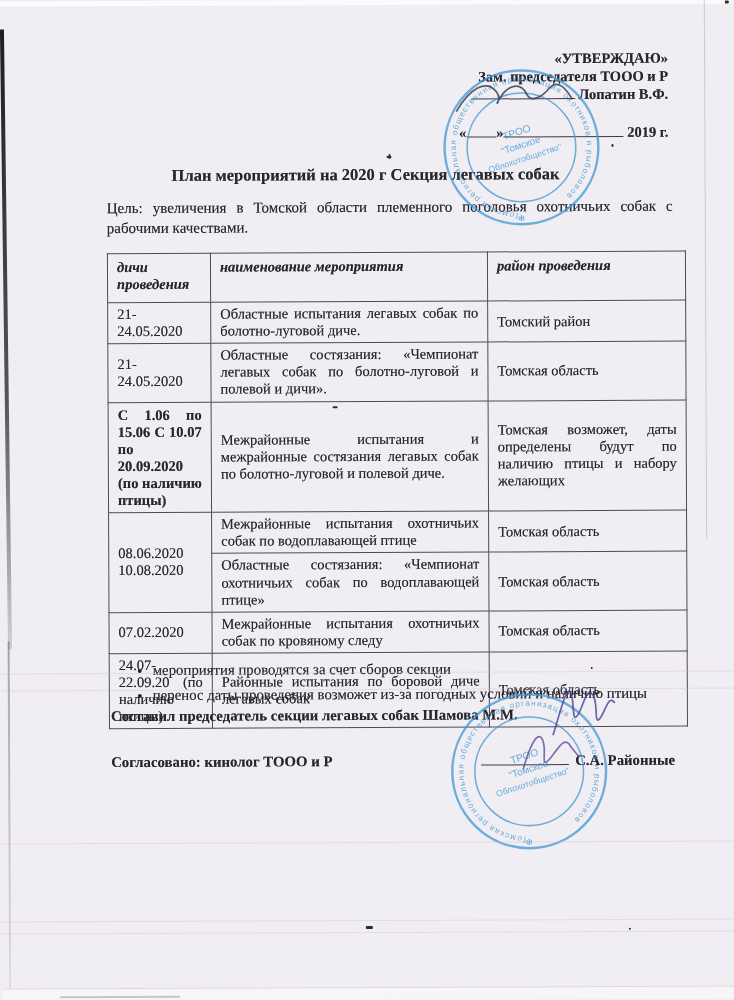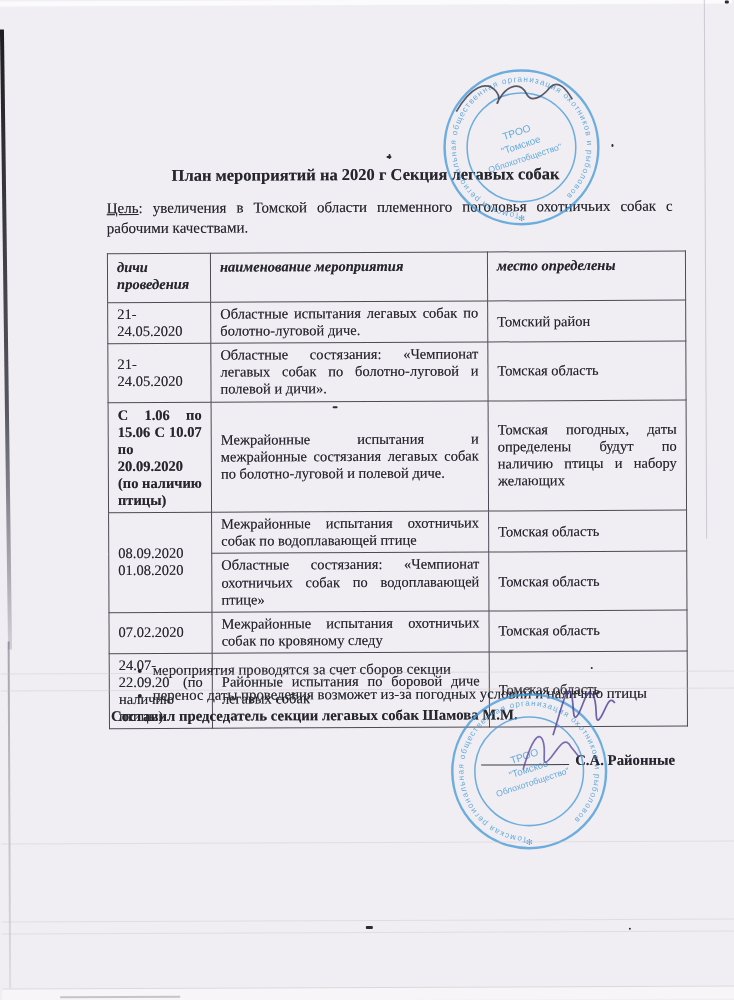--- a/index.html
+++ b/index.html
@@ -16,21 +16,21 @@
   .approval{position:absolute;top:50px;right:64px;text-align:right;
     font-weight:bold;font-size:14.5px;line-height:1.25;}
   .uline{display:inline-block;border-bottom:1.4px solid #3a3a44;height:13px;vertical-align:baseline;}
   .approval .dateline{margin-top:20px;}
 
   
   .doc-title{position:absolute;top:165px;left:0;width:100%;text-align:center;
     font-weight:bold;font-size:16.5px;}
   .goal{position:absolute;top:198px;left:108px;width:566px;
     font-size:15px;line-height:1.32;text-align:justify;}
-  .goal .goal-label{text-decoration:underline;}
+  .goal .goal-label{}
 
   
   table.events{position:absolute;top:252px;left:108px;width:578px;
     border-collapse:collapse;font-size:14.5px;table-layout:fixed;}
   table.events th, table.events td{
     border:1.6px solid #4c4c55;padding:3px 9px;line-height:1.18;
     vertical-align:middle;overflow:hidden;}
   table.events th{font-style:italic;font-weight:bold;text-align:left;
     vertical-align:top;padding-top:5px;height:40px;}
   td.c-date{text-align:left;}
@@ -70,56 +70,68 @@
   .edge-bottom-dark{left:58px;bottom:3px;width:120px;height:2px;background:#c9c2ca;}
   .vline-right{left:706px;top:0;width:1px;height:540px;background:rgba(175,170,182,.55);}
   .crease{left:0;width:100%;height:1px;background:rgba(205,190,200,.38);}
   .mark{background:#2c2c34;border-radius:1px;}
 </style>
 </head>
 <body>
 
 <div class="page">
 
+  <div class="approval txt">
+    <div>«УТВЕРЖДАЮ»</div>
+    <div>Зам. председателя ТООО и Р</div>
+    <div>
+      <span class="uline" style="width:104px;"></span>
+      <span>Лопатин В.Ф.</span>
+    </div>
+    <div class="dateline">
+      <span>«</span><span class="uline" style="width:30px;"></span><span>»</span><span class="uline" style="width:120px;"></span>
+      <span>2019 г.</span>
+    </div>
+  </div>
 
   <div class="doc-title txt">План мероприятий на 2020 г Секция легавых собак</div>
 
   <div class="goal txt"><span class="goal-label">Цель</span><span>: увеличения в Томской области племенного поголовья охотничьих собак с рабочими качествами.</span></div>
 
   <table class="events txt">
     <colgroup>
         <col style="width:103px;">
         <col style="width:277px;">
         <col style="width:198px;">
       </colgroup>
     <thead>
       <tr>
         <th>дичи проведения</th>
         <th>наименование мероприятия</th>
-        <th>место определены</th>
+        <th>район проведения</th>
       </tr>
     </thead>
     <tbody>
       <tr class="h1">
         <td class="c-date">21-24.05.2020</td>
         <td class="c-name">Областные испытания  легавых собак по болотно-луговой диче.</td>
         <td class="c-place">Томский район</td>
       </tr>
       <tr class="h2">
         <td class="c-date">21-24.05.2020</td>
         <td class="c-name">Областные состязания: «Чемпионат легавых собак  по болотно-луговой и полевой и дичи».</td>
         <td class="c-place">Томская область</td>
       </tr>
       <tr class="h3">
         <td class="c-date va-top just">С 1.06 по 15.06 С 10.07 по 20.09.2020 (по наличию птицы)</td>
         <td class="c-name">Межрайонные испытания и межрайонные состязания легавых собак по болотно-луговой и полевой диче.</td>
-        <td class="c-place just">Томская погодных, даты определены будут по наличию птицы и набору желающих</td>
+        <td class="c-place just">Томская возможет, даты определены будут по наличию птицы и набору желающих</td>
       </tr>
       <tr class="h4">
-        <td class="c-date" rowspan="2">08.09.2020 01.08.2020</td>
+        <td class="c-date" rowspan="2">08.06.2020 10.08.2020</td>
         <td class="c-name">Межрайонные испытания охотничьих собак по водоплавающей птице</td>
         <td class="c-place">Томская область</td>
       </tr>
       <tr class="h5">
         <td class="c-name">Областные состязания: «Чемпионат охотничьих собак по водоплавающей птице»</td>
         <td class="c-place">Томская область</td>
       </tr>
       <tr class="h6">
         <td class="c-date">07.02.2020</td>
         <td class="c-name">Межрайонные испытания охотничьих собак по кровяному следу</td>
@@ -136,20 +148,21 @@
   <div class="notes txt">
     <ul>
       <li>мероприятия проводятся за счет сборов секции</li>
       <li>перенос даты проведения возможет из-за погодных условий и наличию птицы</li>
     </ul>
   </div>
 
   <div class="footer txt">
     <div>Составил председатель секции  легавых собак  Шамова М.М.</div>
     <div class="agreed-line">
+      <span>Согласовано: кинолог ТООО и Р</span>
       <span class="spacer"></span>
       <span class="uline" style="width:88px;margin-right:6px;"></span>
       <span>С.А. Районные</span>
     </div>
   </div>
 
   <svg class="stamp stamp-top" width="164" height="164" viewBox="0 0 160 160">
     <circle cx="80" cy="80" r="75" fill="none" stroke="#3f98d6" stroke-width="2.4" opacity="0.85"></circle>
     <circle cx="80" cy="80" r="53" fill="none" stroke="#3f98d6" stroke-width="1.5" opacity="0.85"></circle>
     <path id="arc-top" d="M 78 144 A 64 64 0 1 1 82 144" fill="none"></path>

